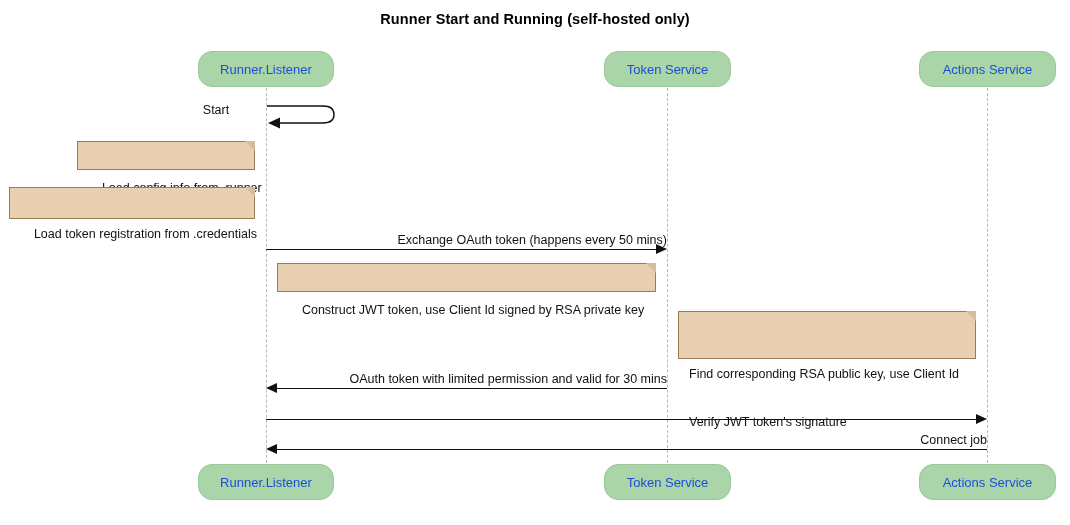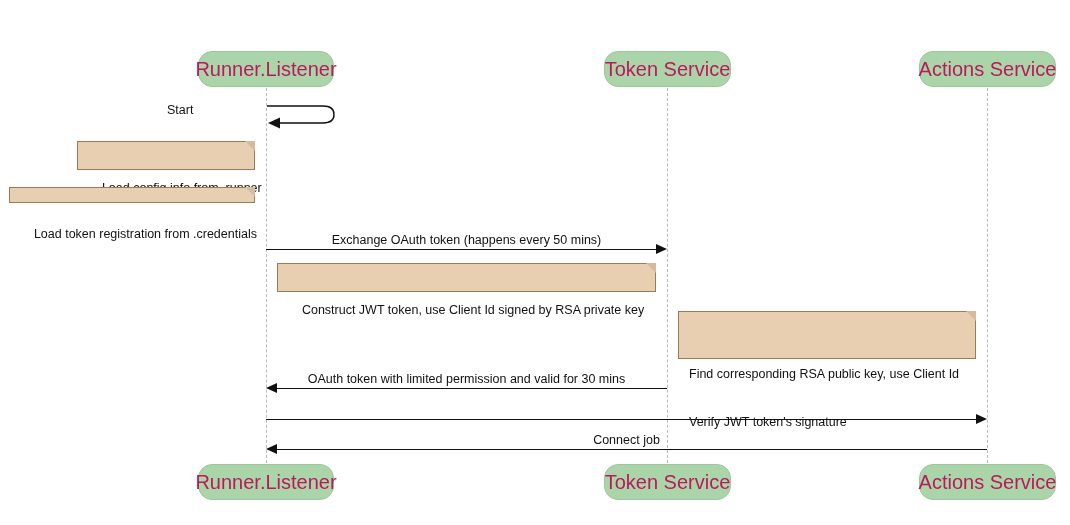--- a/index.html
+++ b/index.html
@@ -47,22 +47,22 @@
     height: 36px;
     border-radius: 14px;
     background: #a9d5a9;
     border: 1px solid #9cc79c;
     display: flex;
     align-items: center;
     justify-content: center;
     box-sizing: border-box;
   }
   .participant span {
-    font-size: 20px;
-    color: #be185d;
+    font-size: 13px;
+    color: #1d4ed8;
     white-space: nowrap;
   }
 
   
   .note {
     position: absolute;
     background: #e9cfb2;
     border: 1px solid #9a7b52;
     box-sizing: border-box;
     padding: 6px 10px 7px 10px;
@@ -101,38 +101,39 @@
     height: 0;
     border-top: 5.5px solid transparent;
     border-bottom: 5.5px solid transparent;
     border-right: 11px solid #111111;
   }
   .msg-label {
     position: absolute;
     font-size: 12.5px;
     color: #111111;
     white-space: nowrap;
-    text-align: center;
+    text-align: right;
   }
 
   
   .self-msg {
     position: absolute;
   }
   .self-curve {
     position: absolute;
     left: 0; top: 0;
     overflow: visible;
   }
 </style>
 </head>
 <body>
 
 <div id="canvas">
 
+  <div class="diagram-title">Runner Start and Running (self-hosted only)</div>
 
   <div class="lifeline" style="left:266px;"></div>
   <div class="lifeline" style="left:667px;"></div>
   <div class="lifeline" style="left:987px;"></div>
 
   <div class="participant" style="left:198px; top:51px; width:136px;">
     <span>Runner.Listener</span>
   </div>
   <div class="participant" style="left:604px; top:51px; width:127px;">
     <span>Token Service</span>
@@ -140,28 +141,28 @@
   <div class="participant" style="left:919px; top:51px; width:137px;">
     <span>Actions Service</span>
   </div>
 
   <div class="self-msg" style="left:266px; top:104px;">
     <svg class="self-curve" width="80" height="26" viewBox="0 0 80 26">
       <path d="M 1 2 L 57 2 Q 68 2 68 10.5 Q 68 19 57 19 L 14 19" fill="none" stroke="#111111" stroke-width="1.4"></path>
       <polygon points="14,13.5 14,24.5 2,19 " fill="#111111"></polygon>
     </svg>
   </div>
-  <div class="msg-label" style="left:167px; top:103px; width:80px; text-align:left;">Start</div>
+  <div class="msg-label" style="left:176px; top:103px; width:80px; text-align:center;">Start</div>
 
   <div class="note" style="left:77px; top:141px; width:178px; height:29px;">
     <span class="fold"></span>
     <span>Load config info from .runner</span>
   </div>
 
-  <div class="note" style="left:9px; top:187px; width:246px; height:16px;">
+  <div class="note" style="left:9px; top:187px; width:246px; height:32px;">
     <span class="fold"></span>
     <span>Load token registration from .credentials</span>
   </div>
 
   <div class="msg-line" style="left:266px; top:249px; width:390px;"></div>
   <div class="arrow-right" style="left:656px; top:244px;"></div>
   <div class="msg-label" style="left:266px; top:233px; width:401px;">Exchange OAuth token (happens every 50 mins)</div>
 
   <div class="note" style="left:277px; top:263px; width:379px; height:29px;">
     <span class="fold"></span>

